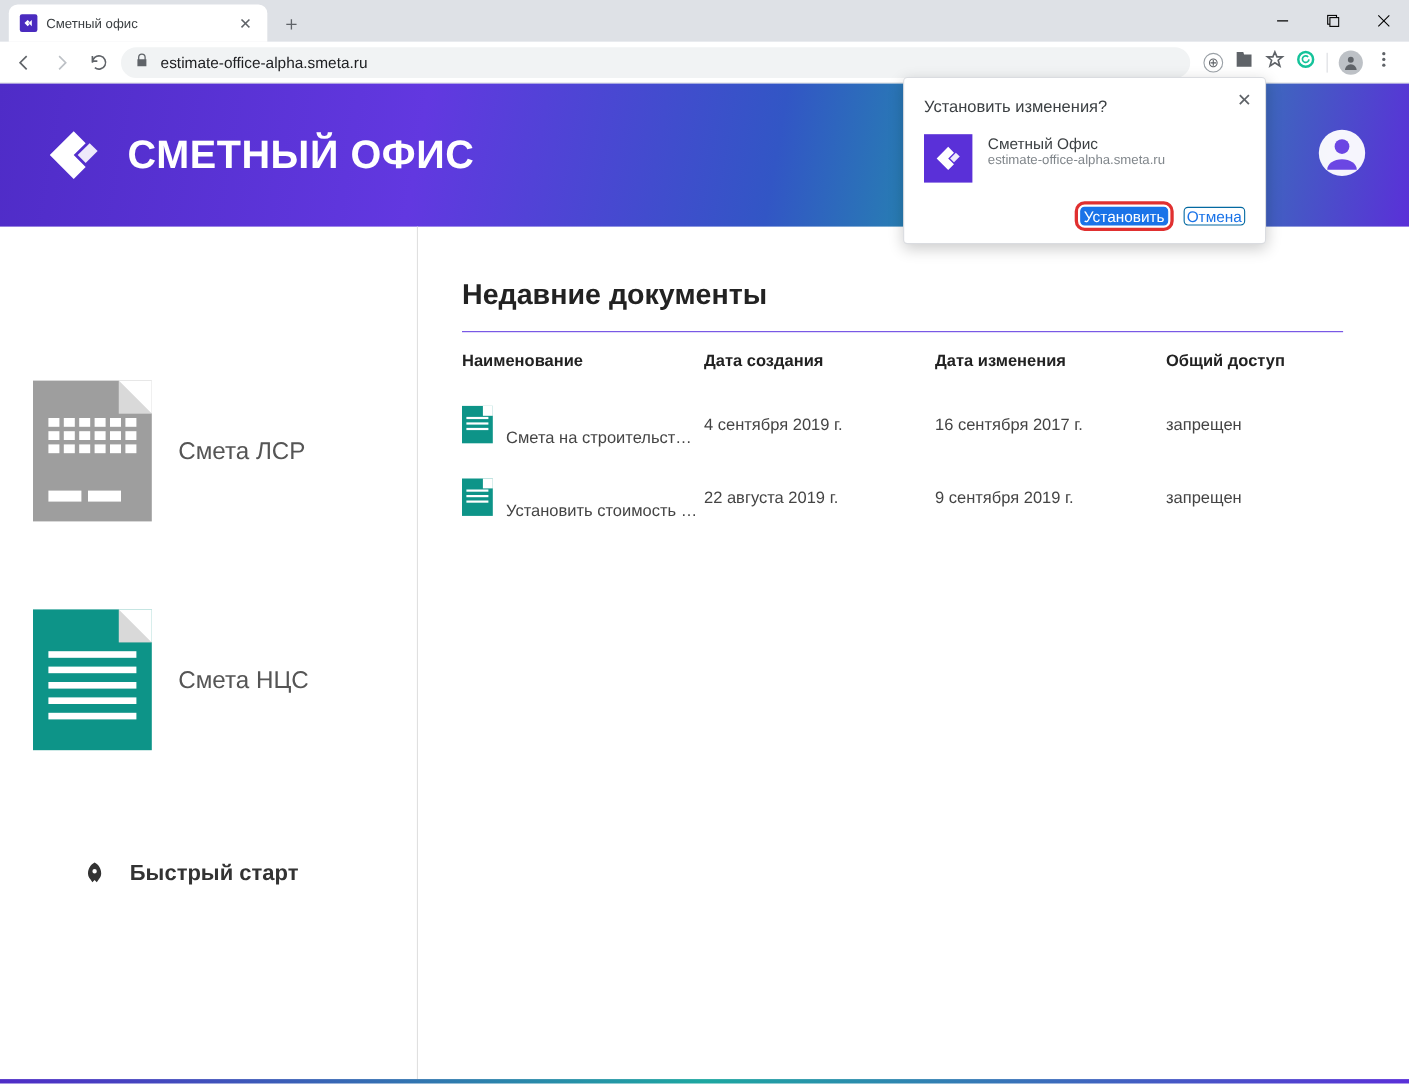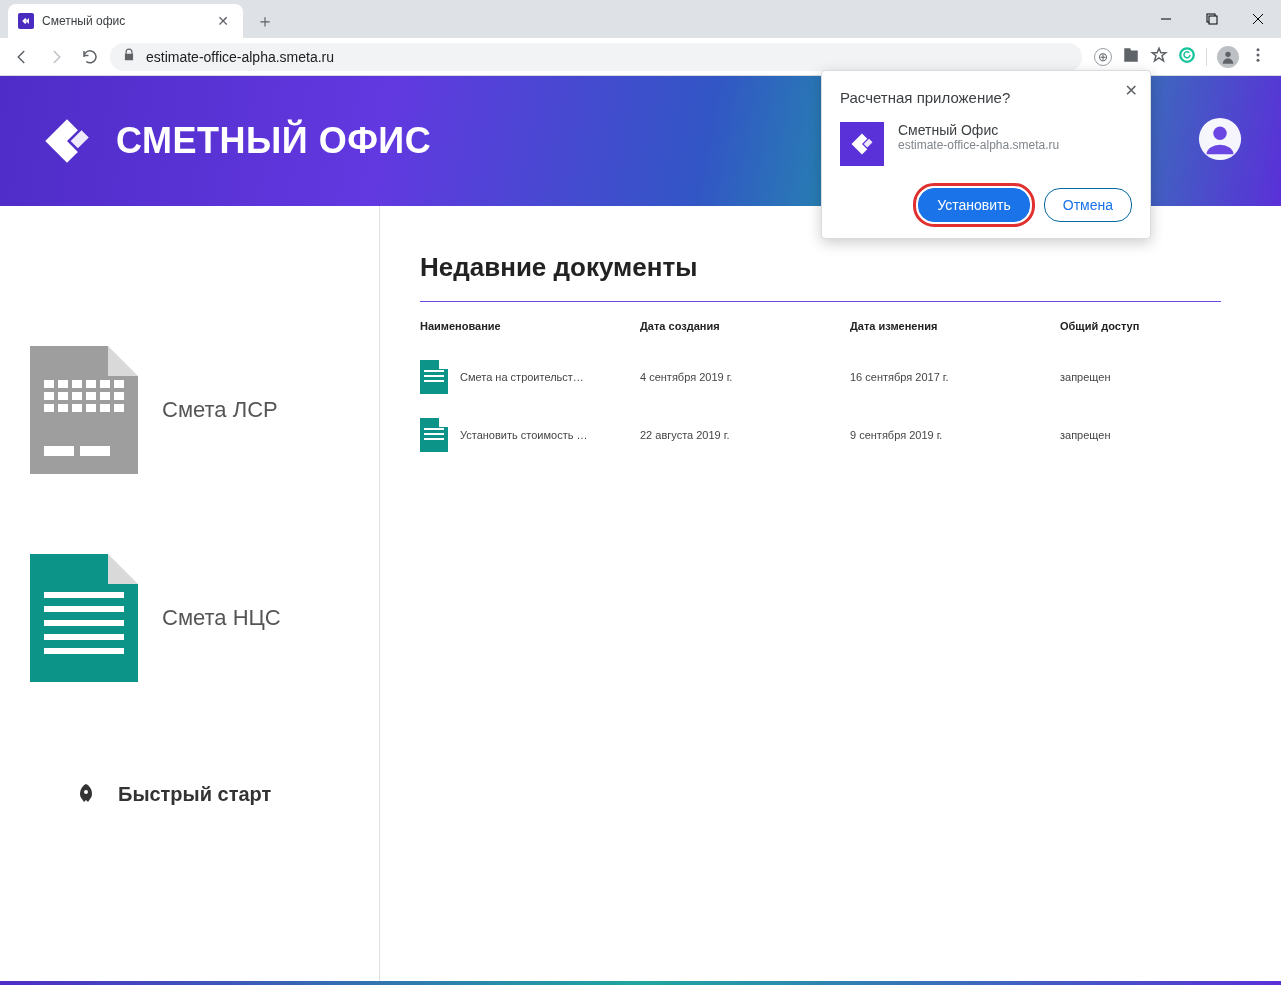--- a/index.html
+++ b/index.html
@@ -53,41 +53,41 @@
   .doc-ic.gray .wide span { width:30px; height:10px; background:#fff; }
 
   .quick-start { display:flex; align-items:center; gap:20px; color:#333; font-size:20px; font-weight:600; margin-top:20px; padding-left:44px; cursor:pointer;}
   .quick-start svg { width:24px; height:24px; }
 
   
   .main { flex:1; padding:46px 60px 0 40px; }
   .section-title { font-size:26px; font-weight:700; color:#222; margin-bottom:18px; }
   .section-hr { height:1px; background:#6b46e3; margin-bottom:18px; }
   .doc-table { width:100%; }
-  .doc-head, .doc-row { display:grid; grid-template-columns: 220px 210px 210px 1fr; align-items:center; font-size:11px; color:#444; }
+  .doc-head, .doc-row { display:grid; grid-template-columns: 220px 210px 210px 1fr; align-items:center; font-size:15px; color:#444; }
   .doc-head { font-weight:700; color:#222; padding-bottom:16px; }
   .doc-row { padding:12px 0; cursor:pointer; }
   .row-name { display:flex; align-items:center; gap:12px; overflow:hidden; }
-  .row-name .txt { overflow:hidden; white-space:nowrap; text-overflow:ellipsis; }
+  .row-name .txt { overflow:hidden; white-space:nowrap; text-overflow:ellipsis;margin-top:25px; }
   .mini-doc { width:28px; height:34px; background:#0d9488; position:relative; flex-shrink:0; }
   .mini-doc::before { content:''; position:absolute; top:0; right:0; width:9px;height:9px; background:#fff; }
   .mini-doc .ml { position:absolute; left:4px; right:4px; top:10px; display:flex; flex-direction:column; gap:3px; }
   .mini-doc .ml span { height:2px; background:#fff; }
 
   
   .popover { position:absolute; top:70px; right:130px; width:330px; background:#fff; border:1px solid #dadce0; box-shadow:0 4px 14px rgba(0,0,0,0.2); border-radius:4px; padding:18px 18px 16px 18px; z-index:100; }
   .popover .pop-close { position:absolute; top:10px; right:12px; color:#5f6368; font-size:16px; cursor:pointer; }
   .pop-title { font-size:15px; color:#3c4043; margin-bottom:16px; }
   .pop-app { display:flex; gap:14px; align-items:flex-start; margin-bottom:22px; }
   .pop-app-ic { width:44px; height:44px; background:#5a30d8; display:flex;align-items:center;justify-content:center; }
   .pop-app-ic svg { width:28px; height:28px; }
   .pop-app-name { font-size:14px; color:#3c4043; }
   .pop-app-url { font-size:12px; color:#80868b; }
   .pop-actions { display:flex; justify-content:flex-end; gap:14px; }
-  .btn { height:34px; padding:0 18px; border-radius:16px; font-size:14px; display:flex; align-items:center; cursor:pointer; }
+  .btn { height:17px; padding:0 2px; border-radius:4px; font-size:14px; display:flex; align-items:center; cursor:pointer; }
   .btn-primary { background:#1a73e8; color:#fff; border:1px solid #1a73e8; outline:3px solid #e03030; outline-offset:2px; }
   .btn-secondary { background:#fff; color:#1a73e8; border:1px solid #0369a1; }
 
   .bottom-accent { position:absolute; bottom:0; left:0; right:0; height:4px; background:linear-gradient(90deg,#4f2cc7,#1da7a0,#5a30d8); }
 </style>
 </head>
 <body>
 
 <div class="chrome-top">
   <div class="tab">
@@ -280,21 +280,21 @@
         <div>22 августа 2019 г.</div>
         <div>9 сентября 2019 г.</div>
         <div>запрещен</div>
       </div>
     </div>
   </div>
 </div>
 
 <div class="popover">
   <div class="pop-close">✕</div>
-  <div class="pop-title">Расчетная приложение?</div>
+  <div class="pop-title">Установить изменения?</div>
   <div class="pop-app">
     <div class="pop-app-ic">
       <svg viewBox="0 0 64 64">
           <path d="M8 32 L32 8 L44 20 L32 32 L44 44 L32 56 Z" fill="#fff"></path>
           <path d="M36 32 L48 20 L56 28 L44 40 Z" fill="#fff" opacity="0.9"></path>
         </svg>
     </div>
     <div>
       <div class="pop-app-name">Сметный Офис</div>
       <div class="pop-app-url">estimate-office-alpha.smeta.ru</div>

